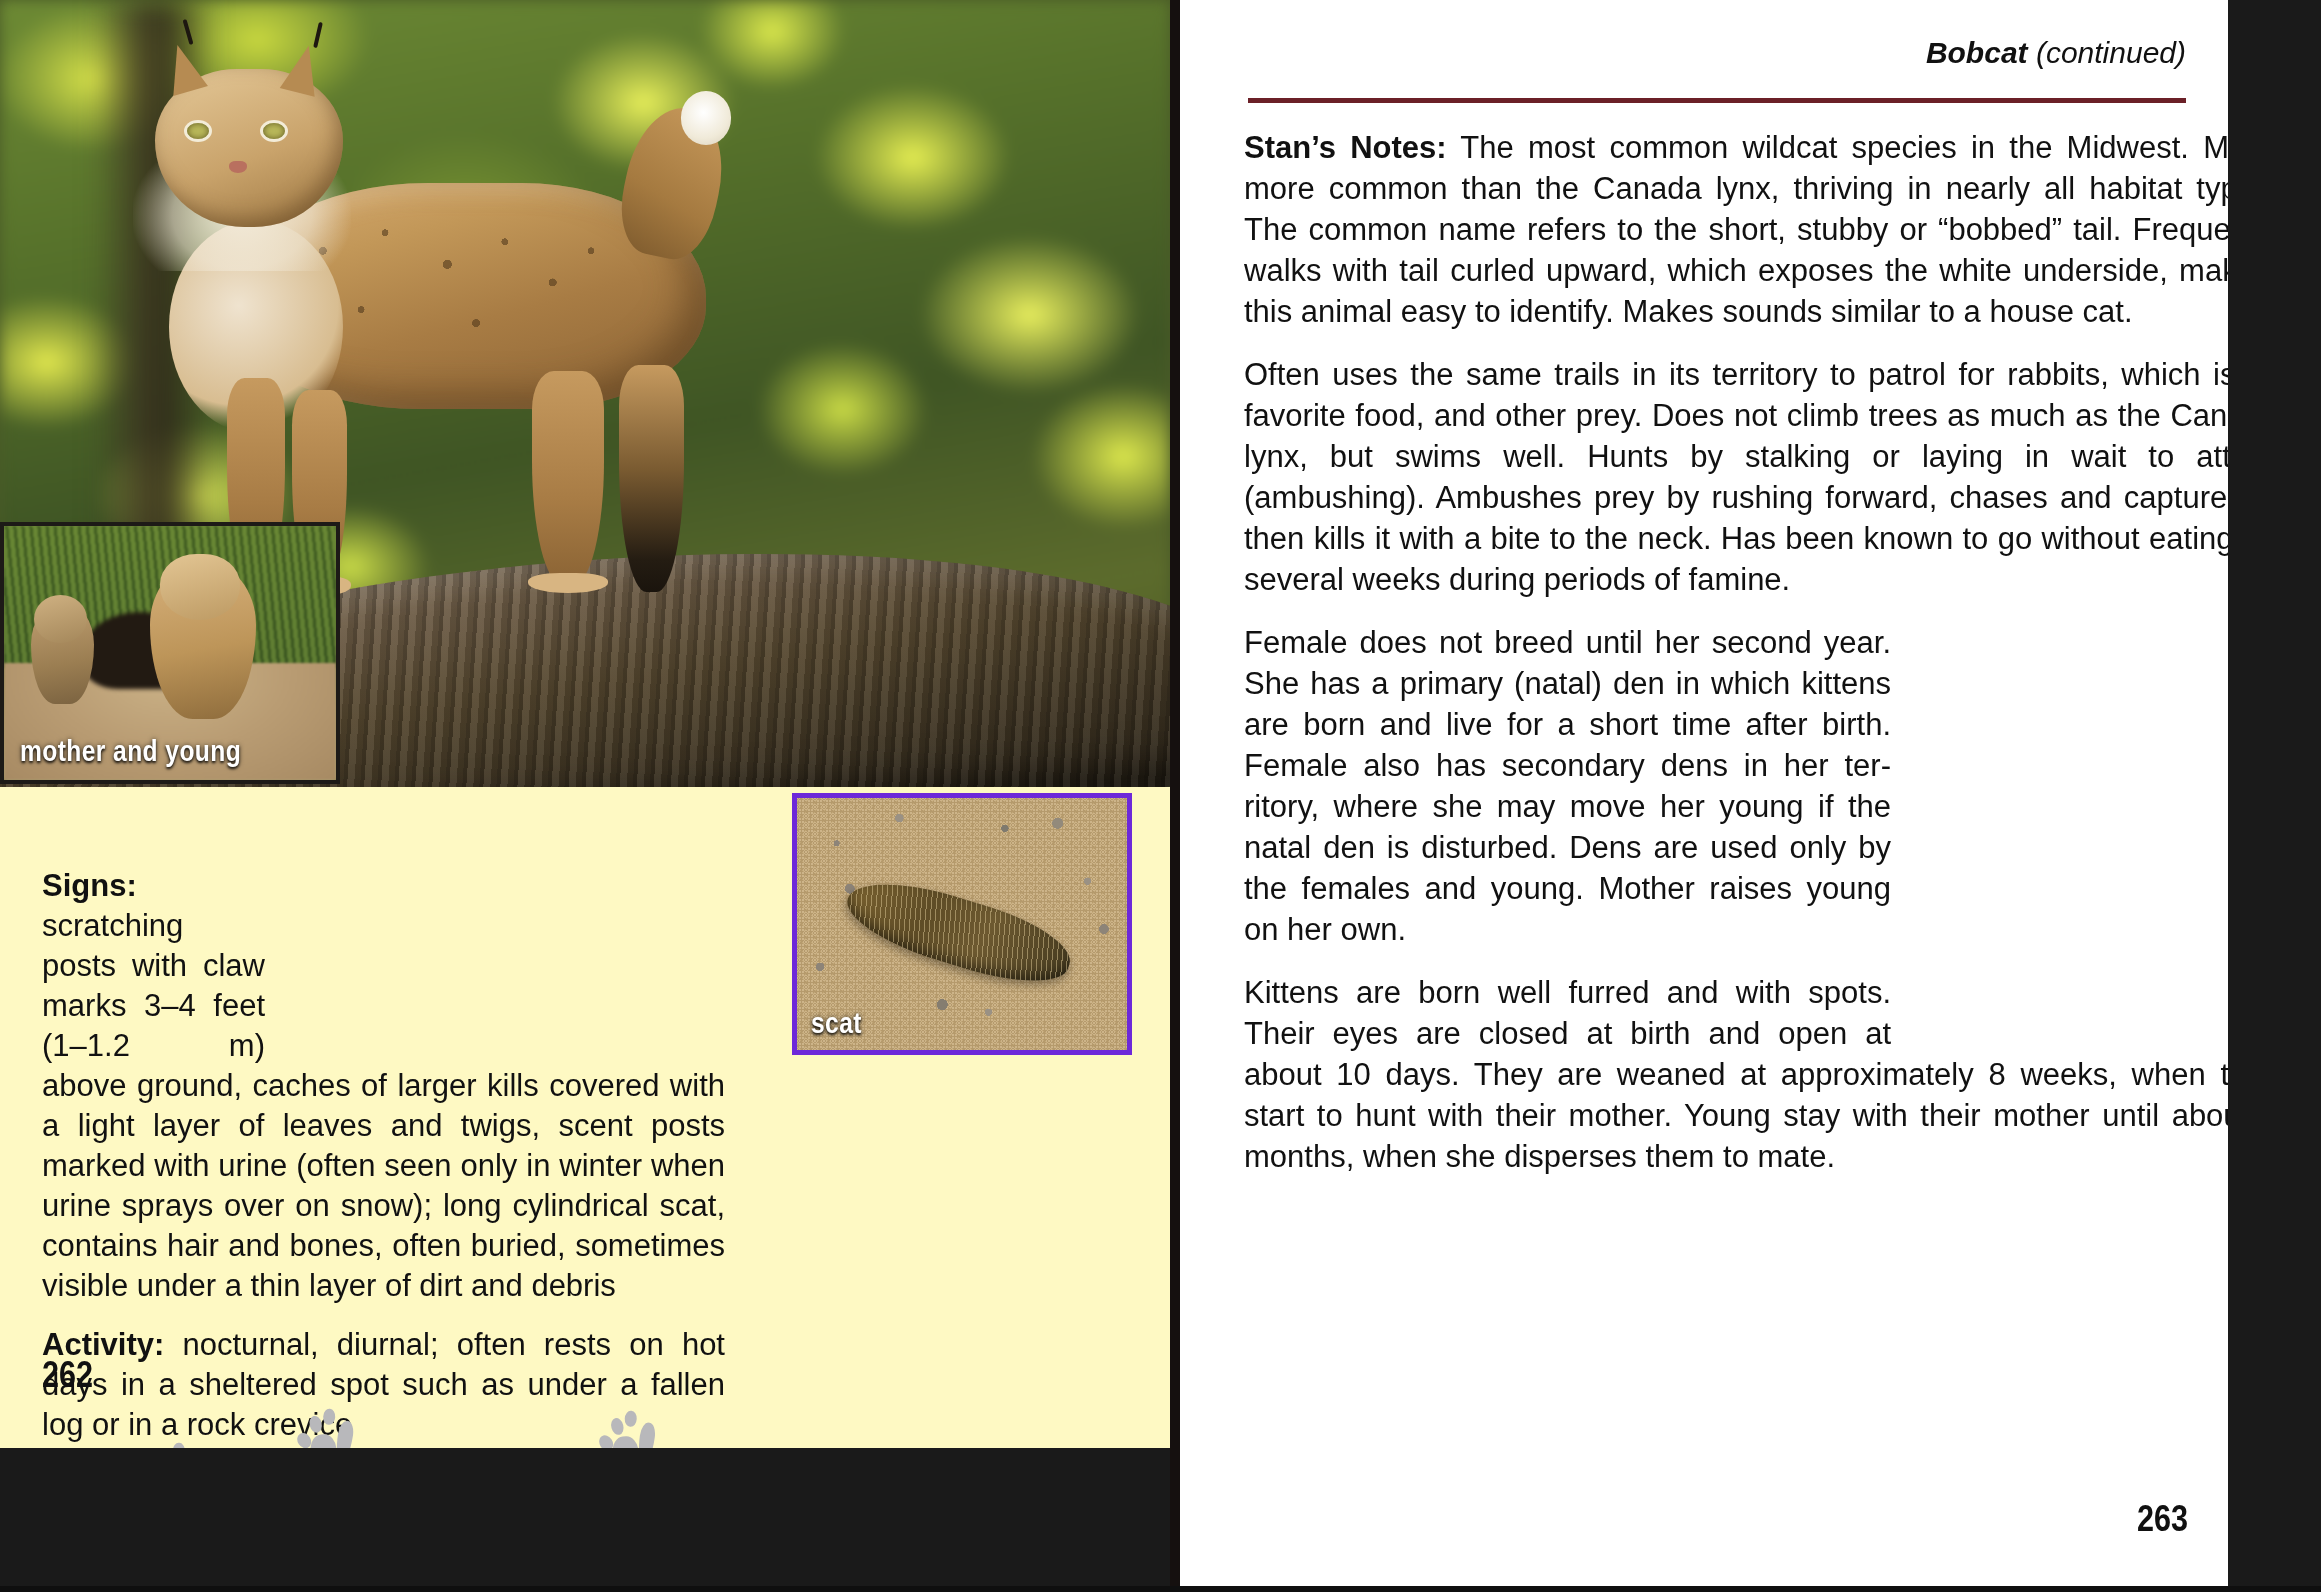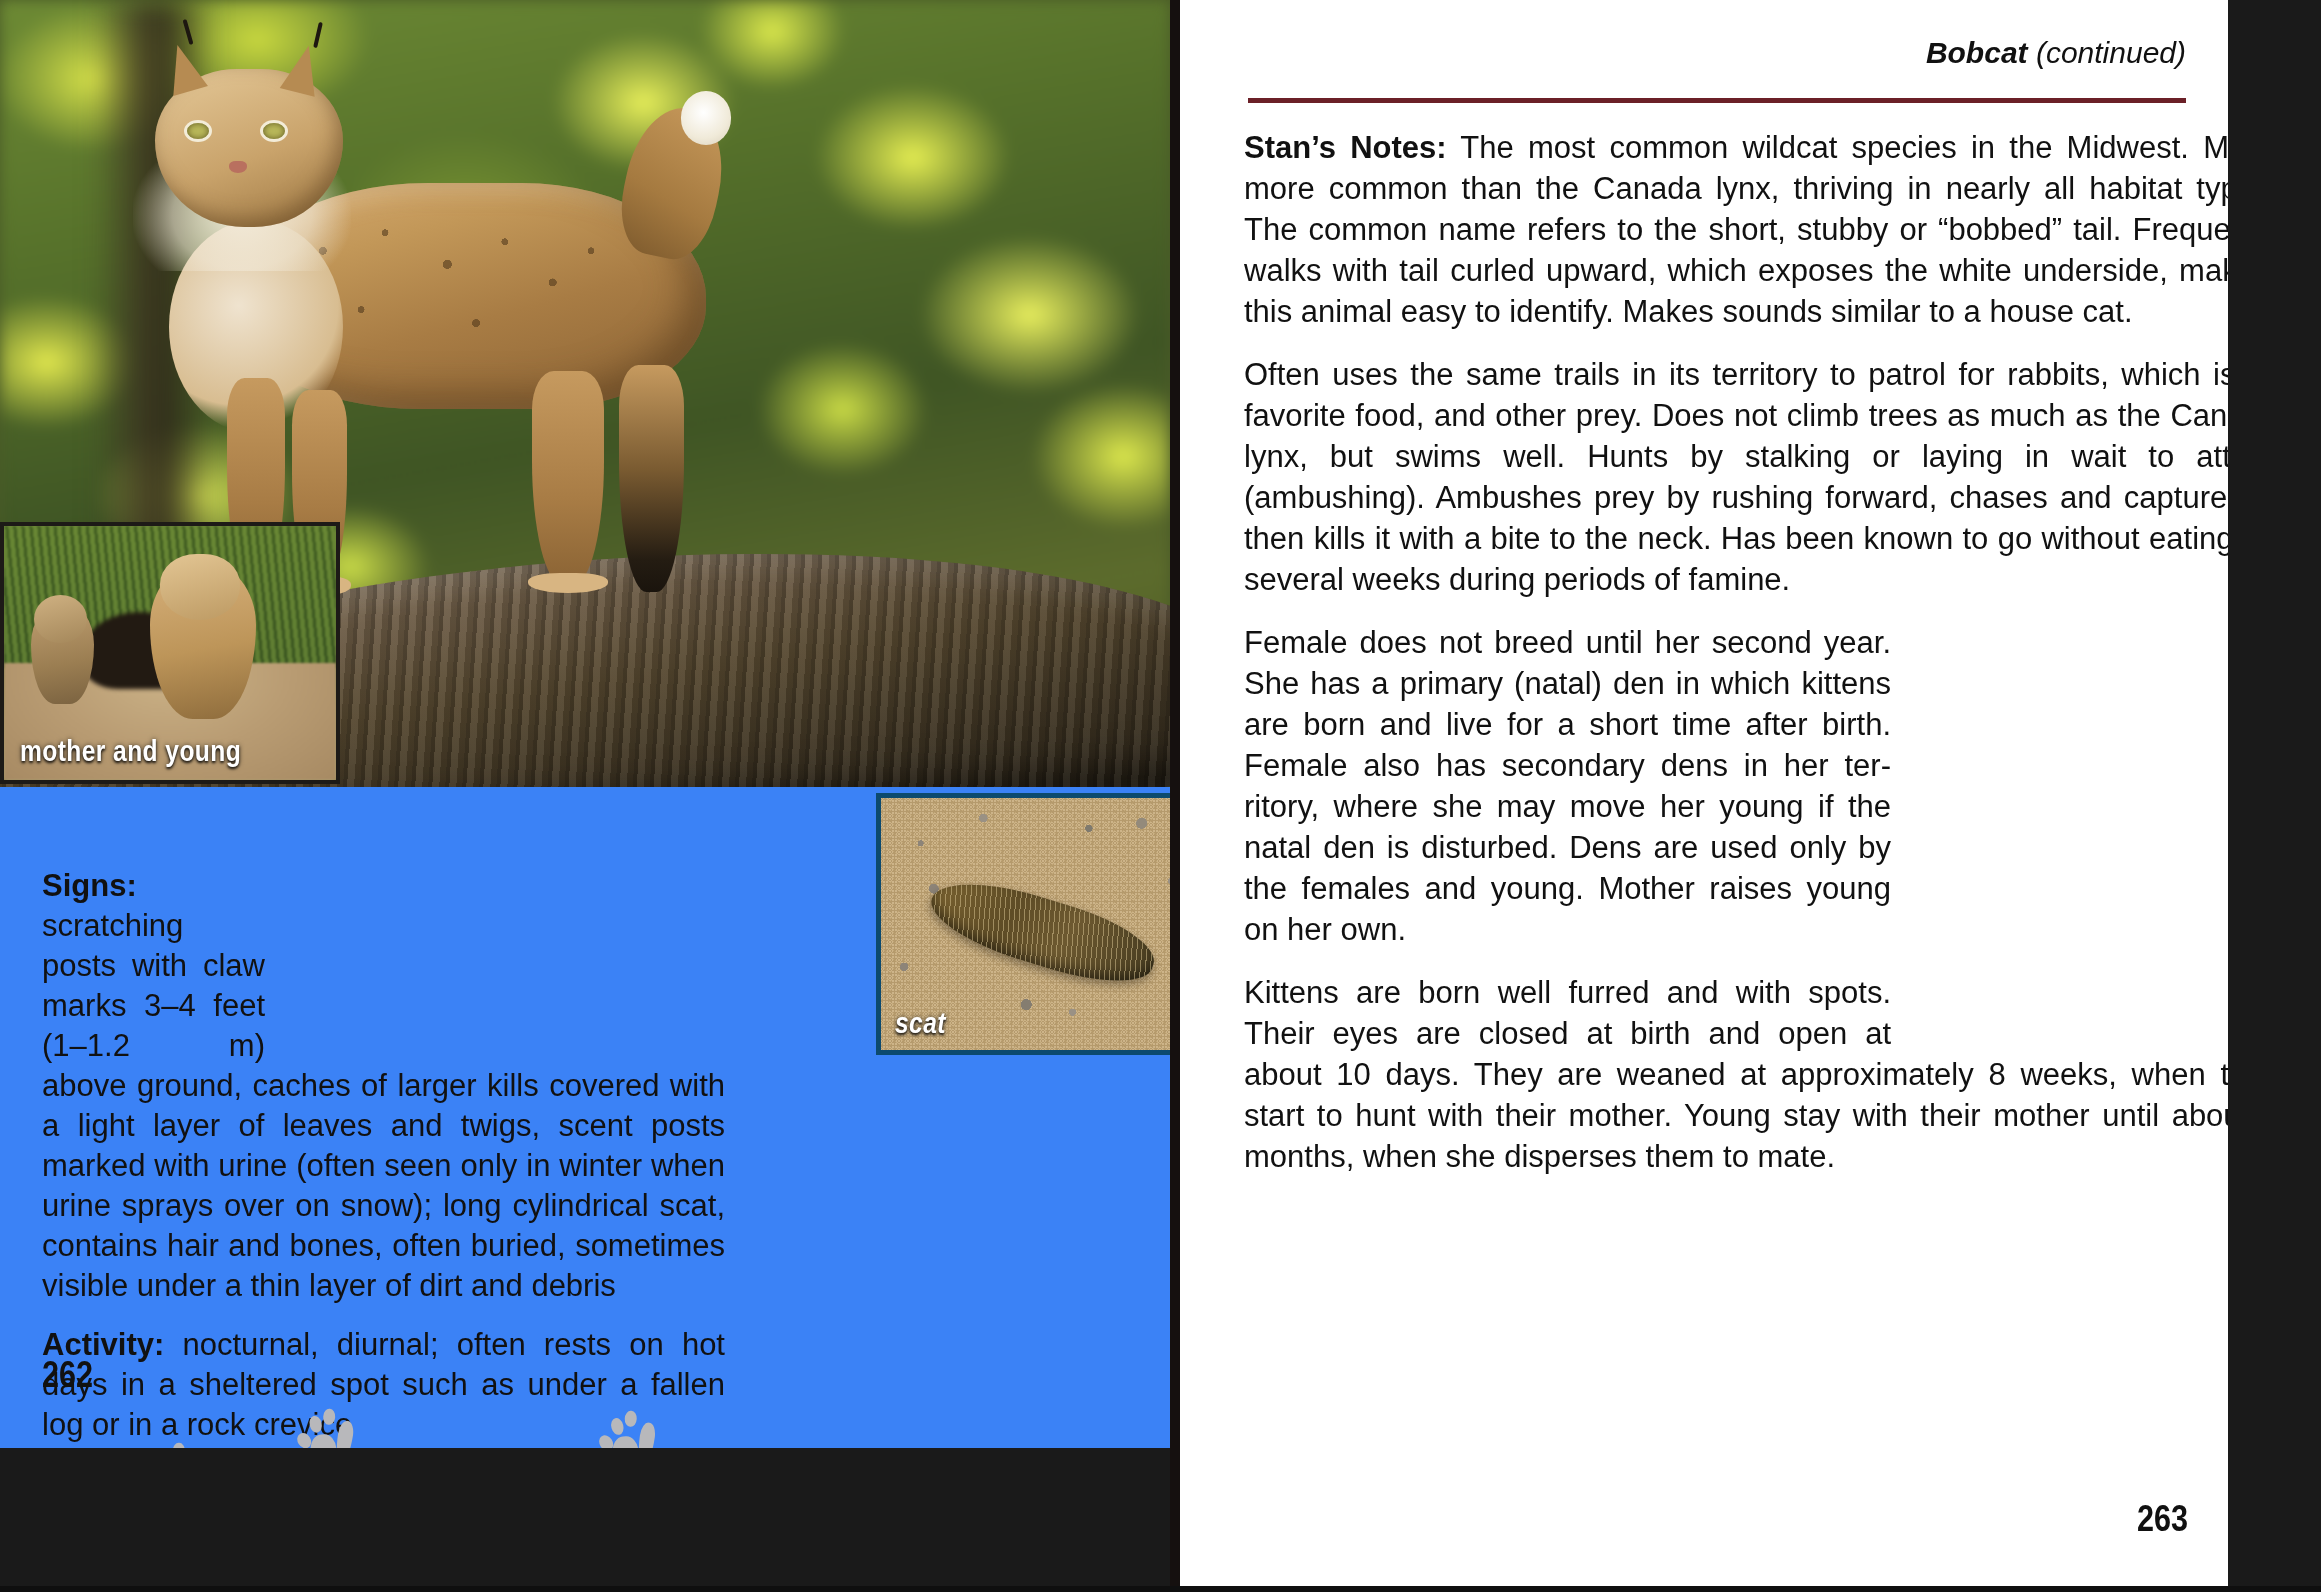--- a/index.html
+++ b/index.html
@@ -2,21 +2,21 @@
 <html><head>
 <meta charset="utf-8">
 <style>
   html,body{margin:0;padding:0;background:#111;}
   body{width:2321px;height:1592px;overflow:hidden;
        font-family:"Liberation Sans", sans-serif;}
 
   .spread{position:relative;width:2321px;height:1592px;background:#1a1a1a;}
 
   
-  .page-left{position:absolute;left:0;top:0;width:1170px;height:1448px;background:#3b82f6;overflow:hidden;}
+  .page-left{position:absolute;left:0;top:0;width:1170px;height:1448px;background:#fef9c3;overflow:hidden;}
   .page-right{position:absolute;left:1180px;top:0;width:1048px;height:1592px;background:#ffffff;overflow:hidden;}
   .gutter{position:absolute;left:1170px;top:0;width:10px;height:1592px;background:#15100f;}
   .spread-bottom-edge{position:absolute;left:0;bottom:0;width:2321px;height:6px;background:#0f0f0f;}
 
   
   .hero{position:absolute;left:0;top:0;width:1170px;height:787px;overflow:hidden;background:#4a5a27;}
   .hero-bg{position:absolute;inset:0;
     background:
       radial-gradient(ellipse 159px 119px at 8% 10%, #d7e24a 0%, rgba(215,226,74,0) 62%),
       radial-gradient(ellipse 189px 129px at 22% 5%, #c9d83f 0%, rgba(201,216,63,0) 60%),
@@ -115,22 +115,22 @@
     background:linear-gradient(170deg,#d8b27d 0%,#bd9559 55%,#8e6c3c 100%);}
   .mm-adult-head{position:absolute;left:47%;top:11%;width:24%;height:26%;border-radius:50% 50% 55% 55%;
     background:linear-gradient(165deg,#e3c694 0%,#bd9a63 100%);}
   .mm-kit{position:absolute;left:8%;top:30%;width:19%;height:40%;
     border-radius:48% 48% 38% 38%/42% 42% 58% 58%;
     background:linear-gradient(170deg,#c2a173 0%,#9b7e52 60%,#7a6240 100%);}
   .mm-kit-head{position:absolute;left:9%;top:27%;width:16%;height:19%;border-radius:50%;
     background:linear-gradient(165deg,#cfb182 0%,#a4875a 100%);}
 
   
-  .inset-scat{position:absolute;left:876px;top:793px;width:340px;height:262px;
-    border:5px solid #0c4a6e;box-sizing:border-box;overflow:hidden;background:#b59a6d;font-style:italic;}
+  .inset-scat{position:absolute;left:792px;top:793px;width:340px;height:262px;
+    border:5px solid #6d28d9;box-sizing:border-box;overflow:hidden;background:#b59a6d;}
   .scat-bg{position:absolute;inset:0;
     background:
       radial-gradient(circle 5px at 12% 18%,#8d8478 0 60%,transparent 62%),
       radial-gradient(circle 7px at 31% 8%,#9a9184 0 60%,transparent 62%),
       radial-gradient(circle 6px at 63% 12%,#7f7a6e 0 60%,transparent 62%),
       radial-gradient(circle 9px at 79% 10%,#938a7b 0 60%,transparent 62%),
       radial-gradient(circle 8px at 16% 36%,#8d8478 0 60%,transparent 62%),
       radial-gradient(circle 6px at 88% 33%,#9a9184 0 60%,transparent 62%),
       radial-gradient(circle 7px at 7% 67%,#8d8478 0 60%,transparent 62%),
       radial-gradient(circle 9px at 44% 82%,#857d70 0 60%,transparent 62%),

